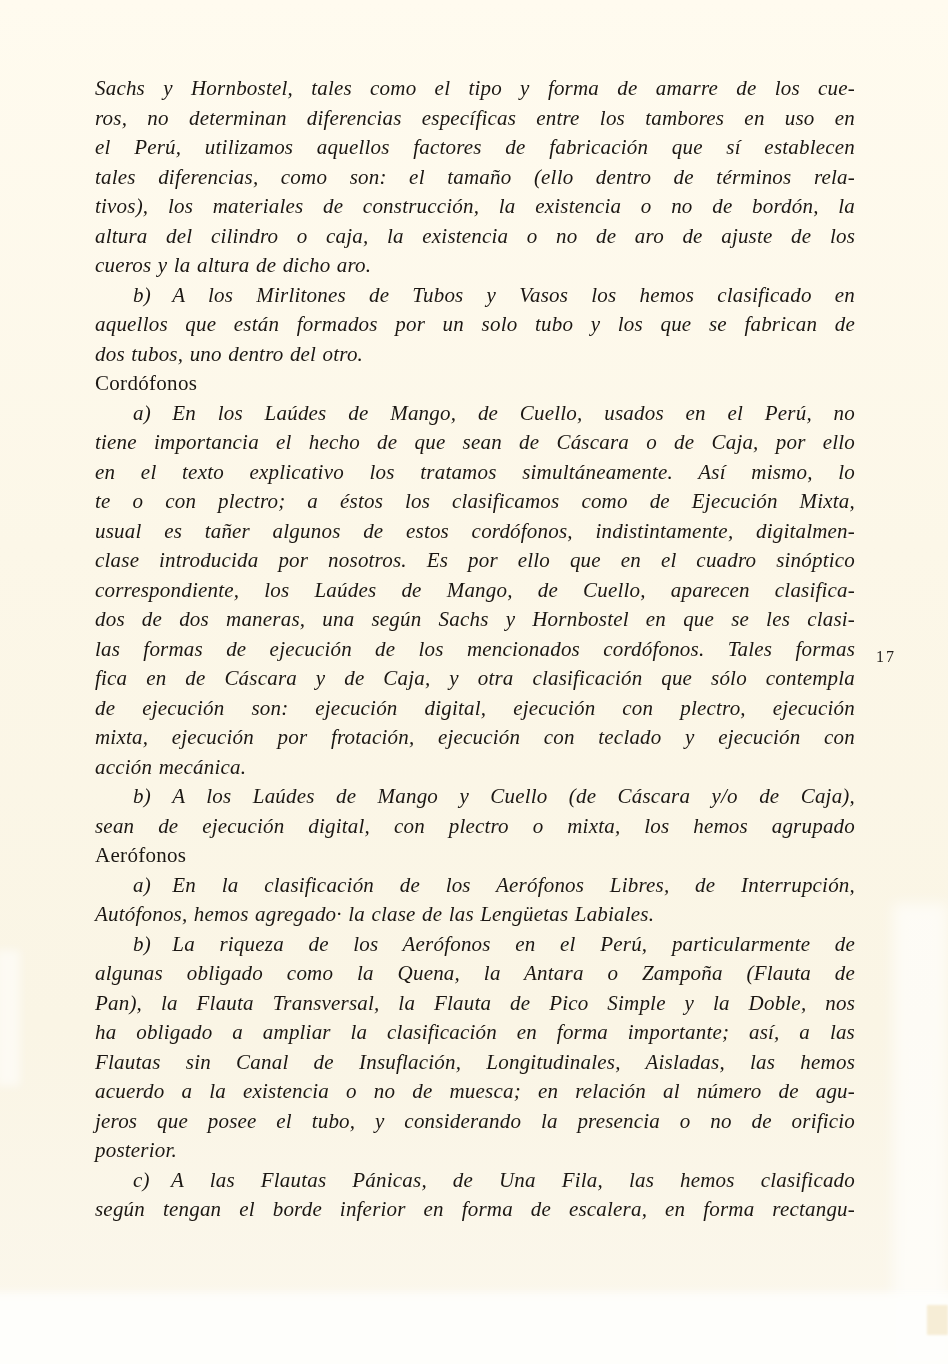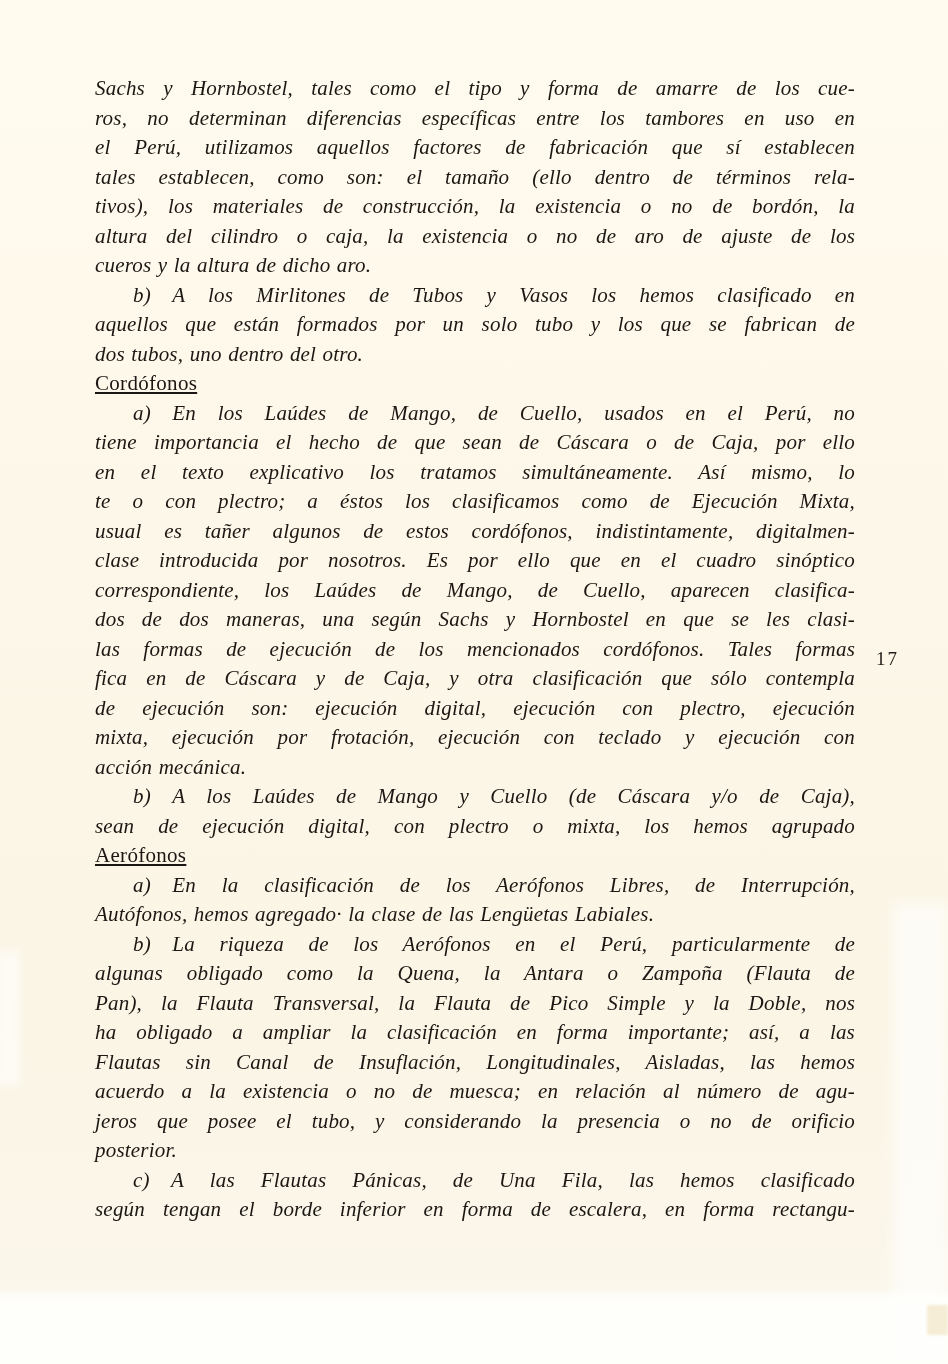--- a/index.html
+++ b/index.html
@@ -28,42 +28,42 @@
     width: 760px;
     font-size: 21px;
     line-height: 29.5px;
     font-style: italic;
     letter-spacing: 0.2px;
     word-spacing: 1px;
   }
   .ln  { text-align: justify; text-align-last: justify; white-space: normal; }
   .last { text-align: justify; text-align-last: left; }
   .ind { text-indent: 38px; }
-  .h   { font-style: normal; text-align: left; text-align-last: left; letter-spacing: 0.3px; text-decoration: underline; }
+  .h   { font-style: normal; text-align: left; text-align-last: left; letter-spacing: 0.3px; }
 
   .pagenum {
     position: absolute;
     left: 876px;
     top: 648px;
-    font-size: 19px;
+    font-size: 16px;
     font-style: normal;
     letter-spacing: 2px;
     color: #201c18;
   }
 </style>
 </head>
 <body>
 
 <div id="page">
 
   <div class="col">
     <div class="ln">Sachs y Hornbostel, tales como el tipo y forma de amarre de los cue-</div>
     <div class="ln">ros, no determinan diferencias específicas entre los tambores en uso en</div>
     <div class="ln">el Perú, utilizamos aquellos factores de fabricación que sí establecen</div>
-    <div class="ln">tales establecen, como son: el tamaño (ello dentro de términos rela-</div>
+    <div class="ln">tales diferencias, como son: el tamaño (ello dentro de términos rela-</div>
     <div class="ln">tivos), los materiales de construcción, la existencia o no de bordón, la</div>
     <div class="ln">altura del cilindro o caja, la existencia o no de aro de ajuste de los</div>
     <div class="ln last">cueros y la altura de dicho aro.</div>
     <div class="ln ind">b)  A los Mirlitones de Tubos y Vasos los hemos clasificado en</div>
     <div class="ln">aquellos que están formados por un solo tubo y los que se fabrican de</div>
     <div class="ln last">dos tubos, uno dentro del otro.</div>
     <div class="ln h">Cordófonos</div>
     <div class="ln ind">a)  En los Laúdes de Mango, de Cuello, usados en el Perú, no</div>
     <div class="ln">tiene importancia el hecho de que sean de Cáscara o de Caja, por ello</div>
     <div class="ln">en el texto explicativo los tratamos simultáneamente. Así mismo, lo</div>

